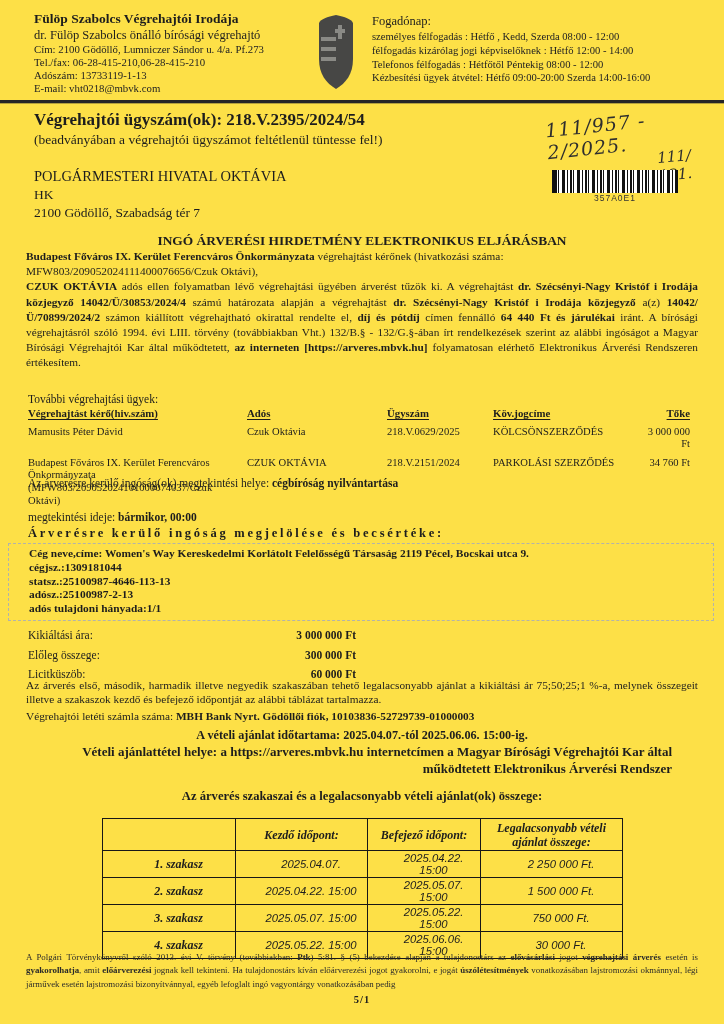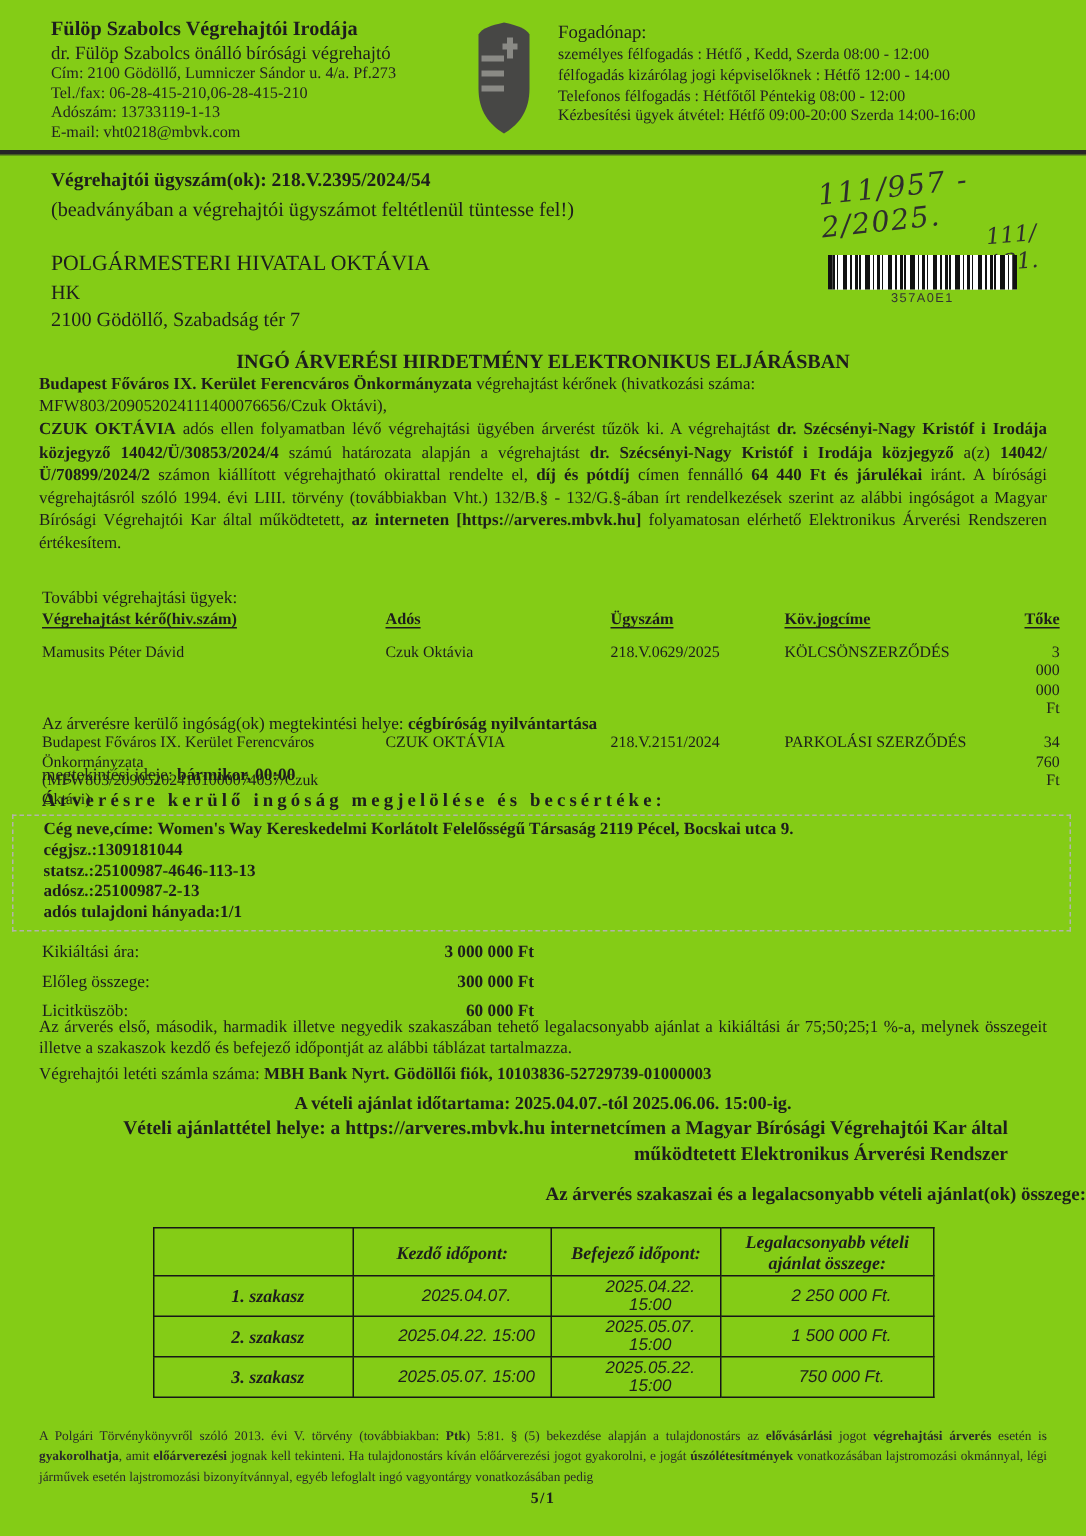--- a/index.html
+++ b/index.html
@@ -1,40 +1,40 @@
 <!DOCTYPE html>
 <html><head>
 <meta charset="utf-8">
 <style>
   * { margin:0; padding:0; box-sizing:border-box; }
   html,body { background:#e8e8e6; }
   .page {
     position:relative; width:724px; height:1024px; margin:0 auto;
-    background:#84cc16; color:#1d1d1d; overflow:hidden;
+    background:#fde047; color:#1d1d1d; overflow:hidden;
     font-family:"Liberation Serif", serif;
   }
   .abs { position:absolute; }
 
   
   .office { top:10px; left:34px; width:285px; }
   .office-name { font-weight:bold; font-size:13.5px; line-height:17px; }
   .office-officer { font-size:12.5px; line-height:16px; }
   .office-line { font-size:10.8px; line-height:13px; color:#222; }
 
   .crest { top:13px; left:316px; }
 
   .hours { top:12px; left:372px; width:340px; }
   .hours-title { font-size:12.5px; line-height:18px; }
   .hours-line { font-size:10.6px; line-height:13.8px; color:#222; }
 
   .rule { top:100px; left:0; width:724px; height:3px; background:#262626; box-shadow:0 1px 0 rgba(40,40,40,.35); }
 
   
   .case-block { top:110px; left:34px; }
-  .case-number { font-weight:bold; font-size:13px; line-height:20px; }
+  .case-number { font-weight:bold; font-size:17px; line-height:20px; }
   .case-note { font-size:13.5px; line-height:19px; }
 
   .handwritten-top { top:110px; left:546px; width:180px; font-size:19px; font-style:italic;
     font-family:"DejaVu Serif", serif; color:#2e2e2e; transform:rotate(-6deg); letter-spacing:1px; }
   .handwritten-bottom { top:146px; left:658px; font-size:15px; font-style:italic;
     font-family:"DejaVu Serif", serif; color:#2e2e2e; transform:rotate(-5deg); }
 
   
   .recipient { top:167px; left:34px; }
   .recipient-name { font-size:14.5px; line-height:19px; }
@@ -51,21 +51,21 @@
   .barcode-label { font-family:"Liberation Sans", sans-serif; font-size:8.5px; letter-spacing:1px; color:#333; }
 
   
   .doc-title { top:233px; left:0; width:724px; text-align:center; font-weight:bold; font-size:13.4px; }
   .intro { top:249px; left:26px; width:672px; font-size:11.3px; line-height:15.2px; text-align:justify; }
 
   
   .cases-heading { top:393px; left:28px; font-size:11.5px; }
   .cases-table { top:407px; left:28px; width:662px; display:grid;
     grid-template-columns:219px 140px 106px 150px 1fr; column-gap:0; row-gap:6px;
-    font-size:10.6px; line-height:12.6px;gap:10px; }
+    font-size:10.6px; line-height:12.6px; }
   .cases-table .hdr { font-weight:bold; font-size:10.8px; text-decoration:underline; text-underline-offset:2px; }
   .cases-table .num { text-align:right; }
   .cases-table .wrapref { overflow-wrap:anywhere; padding-right:14px; }
 
   
   .viewing1 { top:477px; left:28px; font-size:11.5px; }
   .viewing2 { top:511px; left:28px; font-size:11.5px; }
 
   .item-heading { top:526px; left:28px; font-weight:bold; font-size:12.5px; letter-spacing:.22em; }
   .item-box { top:543px; left:8px; width:706px; border:1px dashed #b3b3aa; padding:3px 6px 4px 20px; }
@@ -73,21 +73,21 @@
 
   
   .pricing { top:626px; left:28px; display:grid; grid-template-columns:202px 126px; row-gap:0;
     font-size:11.5px; line-height:19.6px; }
   .pricing .val { font-weight:bold; text-align:right; }
 
   .terms-paragraph { top:679px; left:26px; width:672px; font-size:11.3px; line-height:13.7px; text-align:justify; }
   .deposit-line { top:710px; left:26px; font-size:11.3px; }
   .offer-period { top:728px; left:0; width:724px; text-align:center; font-weight:bold; font-size:12.2px; }
   .offer-place { top:744px; left:52px; width:620px; text-align:right; font-weight:bold; font-size:13px; line-height:16.5px; }
-  .stages-heading { top:789px; left:0; width:724px; text-align:right; font-weight:bold; font-size:12.6px; }
+  .stages-heading { top:789px; left:0; width:724px; text-align:center; font-weight:bold; font-size:12.6px; }
 
   
   .stages-table { top:818px; left:102px; }
   .stages-table table { border-collapse:collapse;font-style:italic; }
   .stages-table th, .stages-table td { border:1.4px solid #171717; text-align:center; padding:1px 4px; }
   .stages-table th { font-weight:bold; font-size:12px; line-height:14px; height:32px; }
   .stages-table td { height:17px;padding-left:23px; }
   .stage-cell { font-weight:bold; font-size:12px; font-family:"Liberation Serif", serif; }
   .sans-cell { font-family:"Liberation Sans", sans-serif; font-size:11.3px; }
 
@@ -237,20 +237,26 @@
         <td class="sans-cell">2025.04.22. 15:00</td>
         <td class="sans-cell">2025.05.07. 15:00</td>
         <td class="sans-cell">1 500 000 Ft.</td>
       </tr>
       <tr>
         <td class="stage-cell">3. szakasz</td>
         <td class="sans-cell">2025.05.07. 15:00</td>
         <td class="sans-cell">2025.05.22. 15:00</td>
         <td class="sans-cell">750 000 Ft.</td>
       </tr>
+      <tr>
+        <td class="stage-cell">4. szakasz</td>
+        <td class="sans-cell">2025.05.22. 15:00</td>
+        <td class="sans-cell">2025.06.06. 15:00</td>
+        <td class="sans-cell">30 000 Ft.</td>
+      </tr>
     </tbody>
       </table>
   </div>
 
   <div class="abs legal">
     <span>A Polgári Törvénykönyvről szóló 2013. évi V. törvény (továbbiakban: </span><b>Ptk</b><span>) 5:81. § (5) bekezdése alapján a tulajdonostárs az </span><b>elővásárlási</b><span> jogot </span><b>végrehajtási árverés</b><span> esetén is </span><b>gyakorolhatja</b><span>, amit </span><b>előárverezési</b><span> jognak kell tekinteni. Ha tulajdonostárs kíván előárverezési jogot gyakorolni, e jogát </span><b>úszólétesítmények</b><span> vonatkozásában lajstromozási okmánnyal, légi járművek esetén lajstromozási bizonyítvánnyal, egyéb lefoglalt ingó vagyontárgy vonatkozásában pedig</span>
   </div>
 
   <div class="abs page-num">5/1</div>
 

